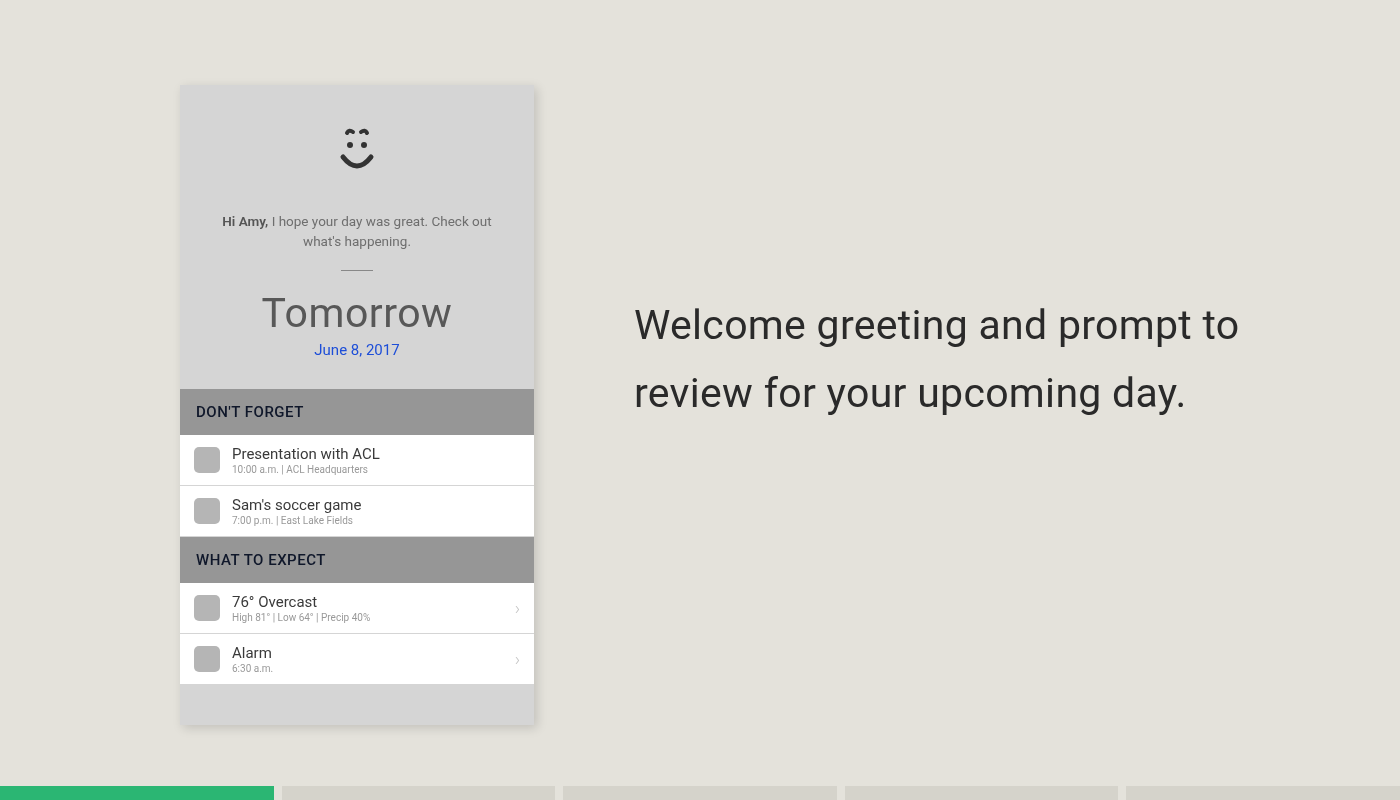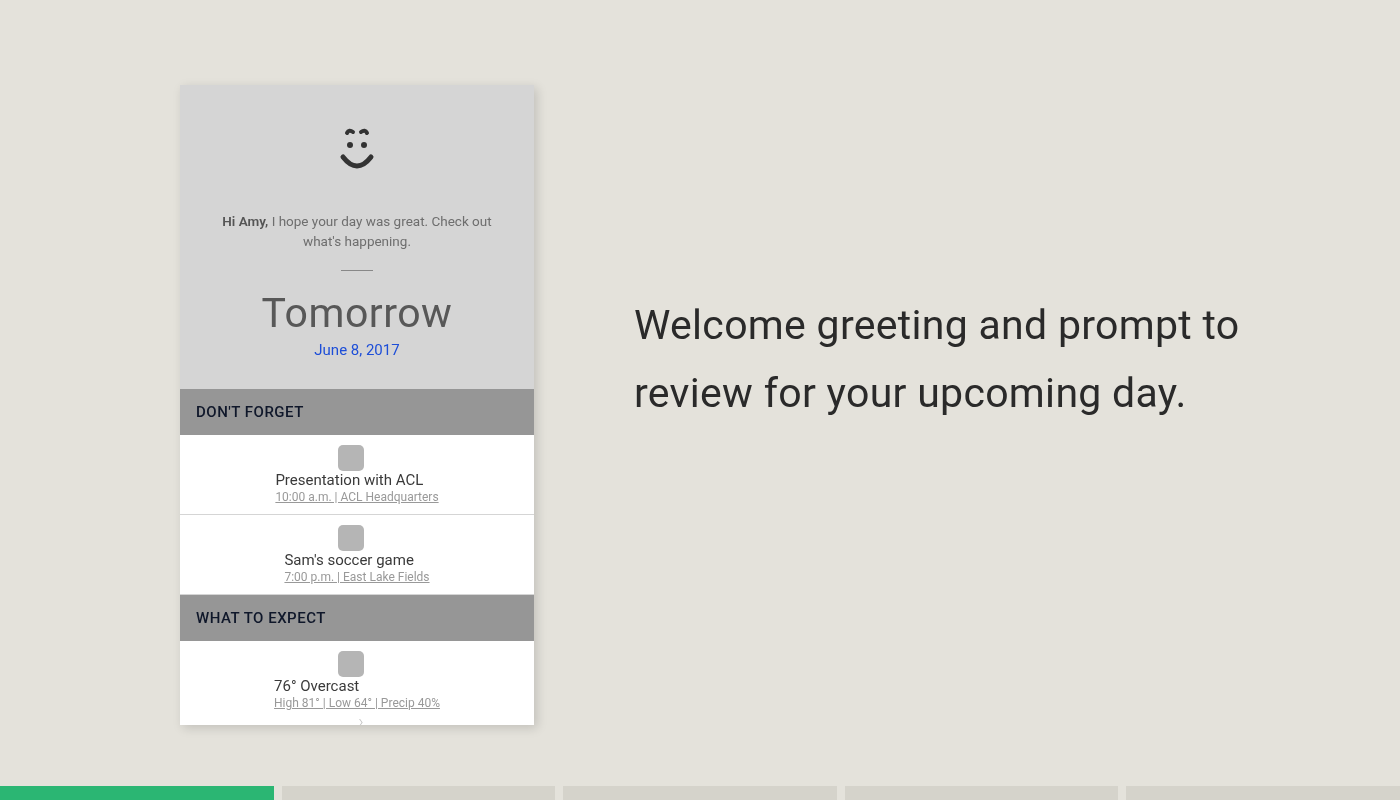--- a/index.html
+++ b/index.html
@@ -90,21 +90,20 @@
       padding: 14px 16px;
     }
     
     .list-item {
       background-color: #fff;
       border-bottom: 1px solid #d5d5d5;
       display: flex;
       align-items: center;
       padding: 10px 14px;
       position: relative;
-      flex-direction: column;
     }
     
     .list-item:last-child {
       border-bottom: none;
     }
     
     .item-icon-box {
       width: 26px;
       height: 26px;
       background-color: #b5b5b5;
@@ -118,23 +117,22 @@
     }
     
     .item-title {
       font-size: 15px;
       color: #3a3a3a;
       font-weight: 400;
       margin-bottom: 1px;
     }
     
     .item-subtitle {
-      font-size: 12px;
+      font-size: 10px;
       color: #999;
-      text-decoration: underline;
     }
     
     .chevron {
       color: #c5c5c5;
       font-size: 18px;
       font-weight: 300;
       margin-left: 8px;
     }
     
     .description-text {

